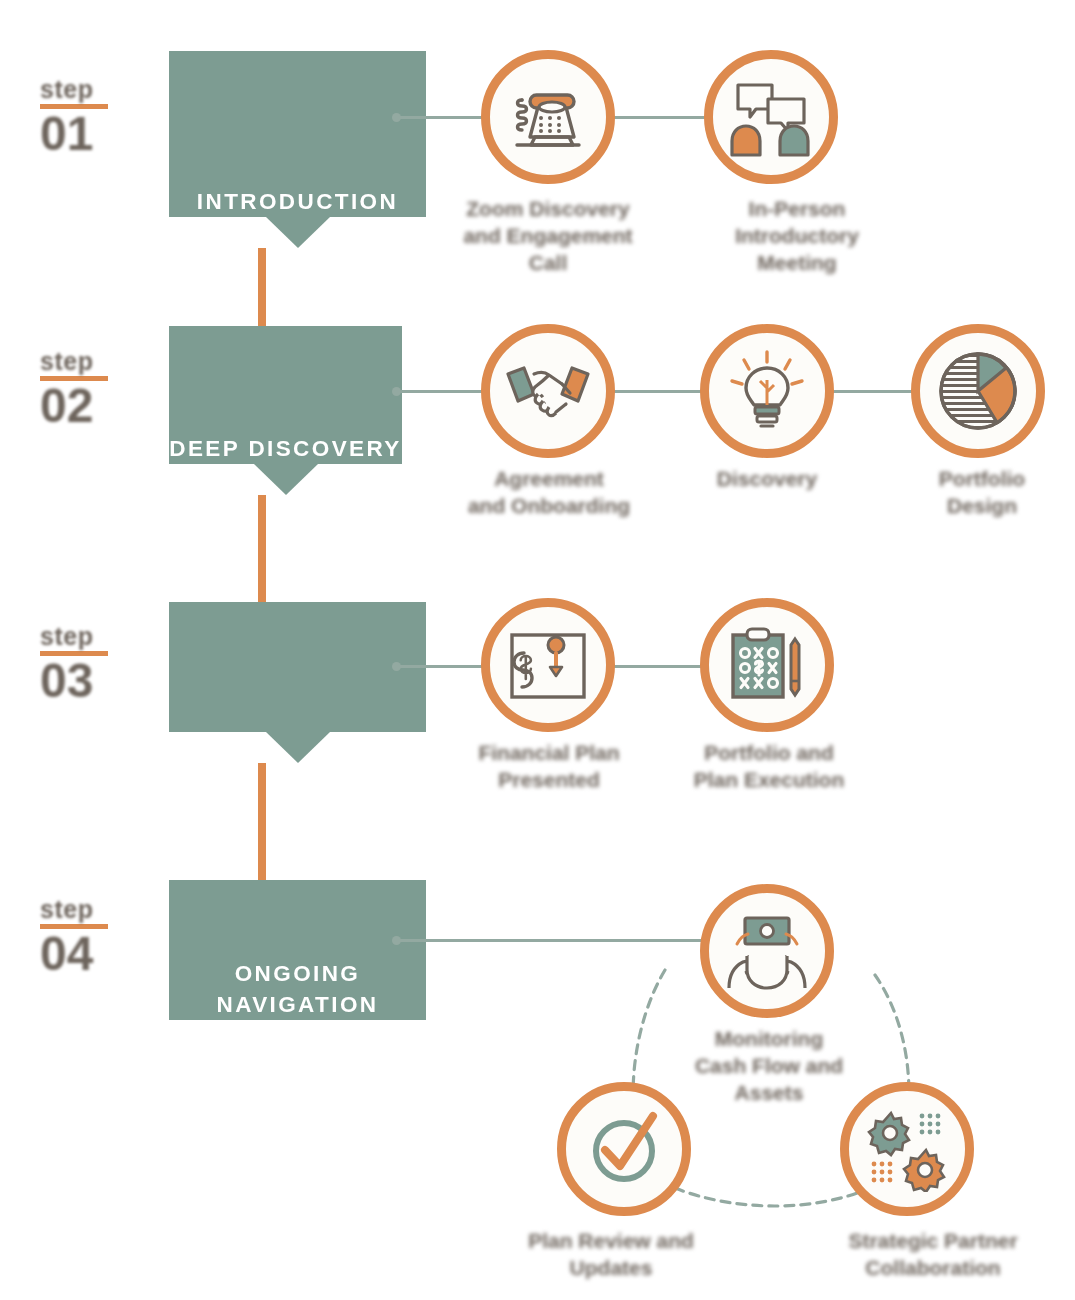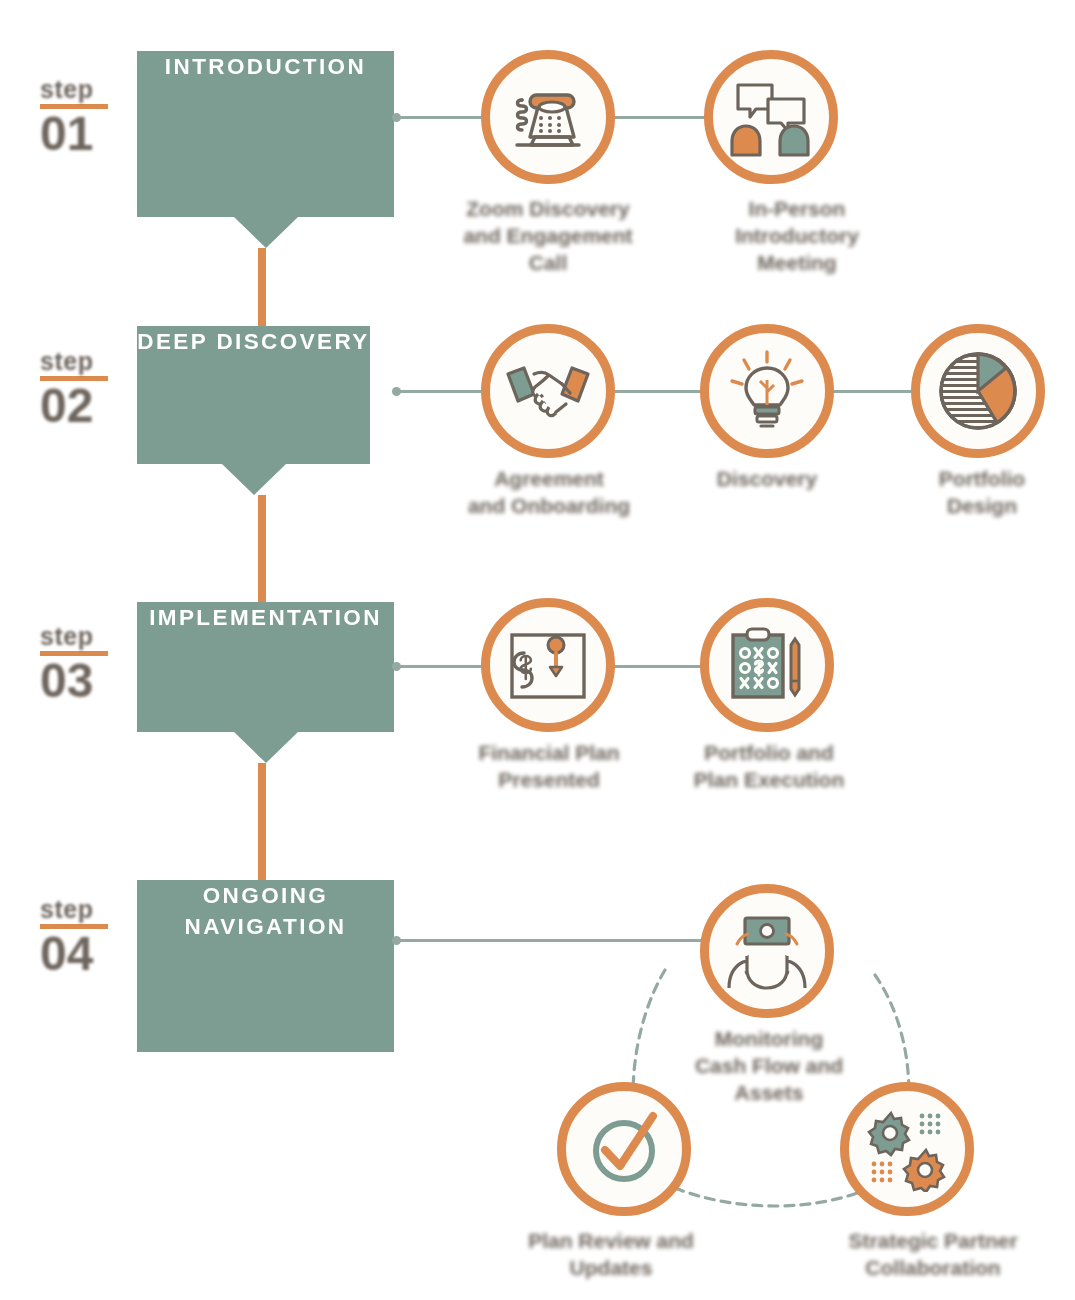--- a/index.html
+++ b/index.html
@@ -40,23 +40,24 @@
     line-height: 0.95;
     color: #6d645c;
     filter: blur(1.6px);
   }
 
   
   .banner {
     position: absolute;
     background: #7d9c92;
     display: flex;
-    align-items: flex-start;
+    align-items: flex-end;
     justify-content: center;
     color: #ffffff;
+    margin-left: 32px;
   }
   .banner .btxt {
     font-size: 22.5px;
     font-weight: 700;
     letter-spacing: 2.4px;
     text-align: center;
     line-height: 1.38;
     text-transform: uppercase;
   }
   .banner .notch {
@@ -246,21 +247,20 @@
   <div class="cap" style="left:902px; top:466px; width:160px; white-space:pre-line;">Portfolio
 Design</div>
 
   <div class="step-num" style="left:40px; top:625px;">
     <div class="word">step</div>
     <div class="rule"></div>
     <div class="digits">03</div>
   </div>
 
   <div class="banner" style="left:137px; top:602px; width:257px; height:130px;">
-    <div class="btxt">IMPLEMENTATION</div>
     <div class="notch"></div>
   </div>
 
   <div class="vline" style="left:258px; top:763px; height:122px;"></div>
 
   <div class="dotcap" style="left:392px; top:662px;"></div>
   <div class="hline" style="left:396px; top:665px; width:98px;"></div>
   <div class="hline" style="left:612px; top:665px; width:96px;"></div>
 
   <div class="ico" style="left:481px; top:598px; width:134px; height:134px;">
@@ -297,21 +297,21 @@
   </div>
   <div class="cap" style="left:676px; top:740px; width:186px; white-space:pre-line;">Portfolio and
 Plan Execution</div>
 
   <div class="step-num" style="left:40px; top:898px;">
     <div class="word">step</div>
     <div class="rule"></div>
     <div class="digits">04</div>
   </div>
 
-  <div class="banner" style="left:137px; top:880px; width:257px; height:172px;">
+  <div class="banner" style="left:137px; top:880px; width:257px; height:140px;">
     <div class="btxt">ONGOING NAVIGATION</div>
   </div>
 
   <div class="dotcap" style="left:392px; top:936px;"></div>
   <div class="hline" style="left:396px; top:939px; width:310px;"></div>
 
   <svg class="tri-svg" style="left:545px; top:930px;" width="460" height="300" viewBox="0 0 460 300">
     <path d="M120 40 C 90 90, 80 165, 95 215" fill="none" stroke="#93a9a1" stroke-width="3.2" stroke-dasharray="9 7" stroke-linecap="round"></path>
     <path d="M330 45 C 365 95, 372 170, 355 218" fill="none" stroke="#93a9a1" stroke-width="3.2" stroke-dasharray="9 7" stroke-linecap="round"></path>
     <path d="M130 258 C 190 282, 270 282, 325 258" fill="none" stroke="#93a9a1" stroke-width="3.2" stroke-dasharray="9 7" stroke-linecap="round"></path>

